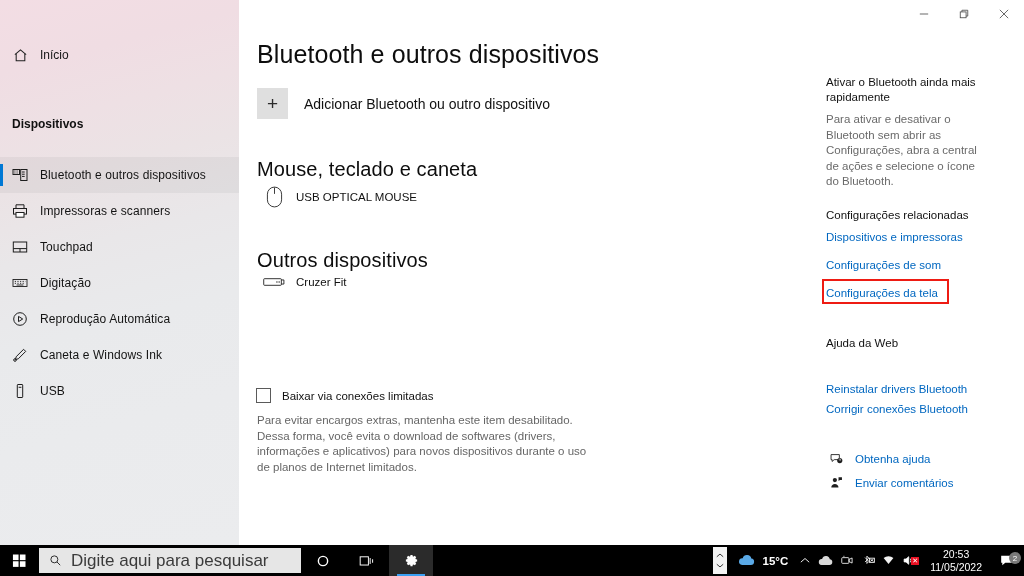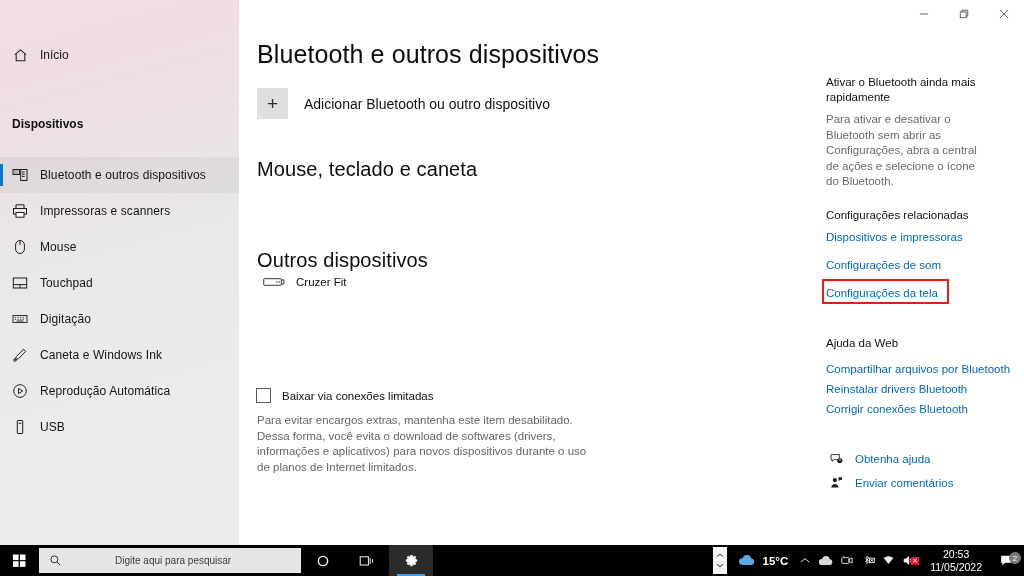--- a/index.html
+++ b/index.html
@@ -138,21 +138,21 @@
     background:#000; display:flex; align-items:center;
   }
   .tb-start {
     width:38px; height:31px; display:flex; align-items:center; justify-content:center;
   }
   .tb-search {
     width:262px; height:25px; margin-left:1px; background:#e6e6e6;
     display:flex; align-items:center;
   }
   .tb-search .sico { width:32px; display:flex; align-items:center; justify-content:center; color:#2b2b2b; }
-  .tb-search .stxt { font-size:10px; color:#3b3b3b;margin-left:44px; }
+  .tb-search .stxt { font-size:17px; color:#3b3b3b; }
   .tb-btn {
     width:44px; height:31px; display:flex; align-items:center; justify-content:center;
     color:#fff; position:relative;
   }
   .tb-btn.active::after {
     content:""; position:absolute; left:8px; right:8px; bottom:0; height:2.5px; background:#3aa0f3;
   }
   .tb-btn.active { background:#2b2b2b; }
 
   .tray { position:absolute; right:0; top:0; height:31px; display:flex; align-items:center; }
@@ -244,30 +244,20 @@
           <div class="nav-ico">
             <svg viewBox="0 0 16 16" fill="none" stroke="currentColor" stroke-width="1">
               <path d="M4 5.5V1.8h8V5.5"></path>
                 <rect x="1.5" y="5.5" width="13" height="5.6"></rect>
               <rect x="4" y="9.5" width="8" height="4.7" fill="#fff"></rect>
             </svg>
           </div>
           <div class="nav-lbl">Impressoras e scanners</div>
         </div>
 
-        <div class="navitem">
-          <div class="marker"></div>
-          <div class="nav-ico">
-            <svg viewBox="0 0 16 16" fill="none" stroke="currentColor" stroke-width="1">
-              <rect x="3.6" y="1.5" width="8.8" height="13" rx="4.4"></rect>
-                <path d="M8 1.8v4"></path>
-            </svg>
-          </div>
-          <div class="nav-lbl">Mouse</div>
-        </div>
 
         <div class="navitem">
           <div class="marker"></div>
           <div class="nav-ico">
             <svg viewBox="0 0 16 16" fill="none" stroke="currentColor" stroke-width="1">
               <rect x="1.3" y="3" width="13.4" height="10"></rect>
                 <path d="M1.3 9.6h13.4M8 9.6V13"></path>
             </svg>
           </div>
           <div class="nav-lbl">Touchpad</div>
@@ -281,36 +271,36 @@
               <path d="M2.8 6.4h1.2M5.4 6.4h1.2M8 6.4h1.2M10.6 6.4h1.2M13 6.4h.3M2.8 8.3h1.2M5.4 8.3h1.2M8 8.3h1.2M10.6 8.3h1.2M4.6 10h6.8"></path>
             </svg>
           </div>
           <div class="nav-lbl">Digitação</div>
         </div>
 
         <div class="navitem">
           <div class="marker"></div>
           <div class="nav-ico">
             <svg viewBox="0 0 16 16" fill="none" stroke="currentColor" stroke-width="1">
+              <circle cx="8" cy="8" r="6.3"></circle>
+                <path d="M6.5 5.4l4.2 2.6-4.2 2.6z"></path>
+            </svg>
+          </div>
+          <div class="nav-lbl">Reprodução Automática</div>
+        </div>
+
+        <div class="navitem">
+          <div class="marker"></div>
+          <div class="nav-ico">
+            <svg viewBox="0 0 16 16" fill="none" stroke="currentColor" stroke-width="1">
               <path d="M11.6 2.3l2.1 2.1-7.4 7.4-2.8.7.7-2.8z"></path>
               <circle cx="3" cy="13" r="1.3"></circle>
             </svg>
           </div>
           <div class="nav-lbl">Caneta e Windows Ink</div>
-        </div>
-
-        <div class="navitem">
-          <div class="marker"></div>
-          <div class="nav-ico">
-            <svg viewBox="0 0 16 16" fill="none" stroke="currentColor" stroke-width="1">
-              <circle cx="8" cy="8" r="6.3"></circle>
-                <path d="M6.5 5.4l4.2 2.6-4.2 2.6z"></path>
-            </svg>
-          </div>
-          <div class="nav-lbl">Reprodução Automática</div>
         </div>
 
         <div class="navitem">
           <div class="marker"></div>
           <div class="nav-ico">
             <svg viewBox="0 0 16 16" fill="none" stroke="currentColor" stroke-width="1">
               <rect x="5.3" y="1.5" width="5.4" height="13" rx="0.6"></rect>
                 <path d="M6.6 4.3h2.8"></path>
             </svg>
           </div>
@@ -323,20 +313,29 @@
     <div class="main">
 
       <div class="page-title">Bluetooth e outros dispositivos</div>
 
       <div class="add-row">
         <div class="add-plus">+</div>
         <div class="add-lbl">Adicionar Bluetooth ou outro dispositivo</div>
       </div>
 
       <div class="sec-title" style="top:130px;">Mouse, teclado e caneta</div>
+      <div class="dev-row" style="left:17px; top:158px;">
+        <div class="dev-ico">
+          <svg viewBox="0 0 24 30" width="17" height="22" fill="none" stroke="currentColor" stroke-width="1.2">
+            <rect x="2" y="1" width="20" height="28" rx="10"></rect>
+              <path d="M12 1.6v9"></path>
+          </svg>
+        </div>
+        <div class="dev-lbl">USB OPTICAL MOUSE</div>
+      </div>
 
       <div class="sec-title" style="top:221px;">Outros dispositivos</div>
       <div class="dev-row" style="left:17px; top:248px;">
         <div class="dev-ico">
           <svg viewBox="0 0 30 16" width="22" height="12" fill="none" stroke="currentColor" stroke-width="1.2">
             <rect x="1" y="3.5" width="24" height="9" rx="1"></rect>
             <path d="M25 5.2h3.5v5.6H25"></path>
             <circle cx="19" cy="8" r=".9" fill="currentColor" stroke="none"></circle>
             <circle cx="22" cy="8" r=".9" fill="currentColor" stroke="none"></circle>
           </svg>
@@ -357,21 +356,20 @@
       <div class="rp-head" style="top:47px;">Ativar o Bluetooth ainda mais rapidamente</div>
       <div class="rp-body" style="top:84px;">Para ativar e desativar o Bluetooth sem abrir as Configurações, abra a central de ações e selecione o ícone do Bluetooth.</div>
 
       <div class="rp-head" style="top:180px;">Configurações relacionadas</div>
       <div class="rp-link" style="top:202px;">Dispositivos e impressoras</div>
       <div class="rp-hl"></div>
       <div class="rp-link" style="top:230px;">Configurações de som</div>
       <div class="rp-link" style="top:258px;">Configurações da tela</div>
 
       <div class="rp-head" style="top:308px;">Ajuda da Web</div>
-      <div class="rp-link" style="top:334px;">Compartilhar arquivos por Bluetooth</div>
       <div class="rp-link" style="top:354px;">Reinstalar drivers Bluetooth</div>
       <div class="rp-link" style="top:374px;">Corrigir conexões Bluetooth</div>
 
       <div class="rp-iconlink" style="top:424px;">
         <div class="ic">
           <svg viewBox="0 0 16 16" width="13" height="13" fill="none" stroke="currentColor" stroke-width="1.1">
             <path d="M1.3 3.2h10.2v6.2H5.2L2.6 11.6V9.4H1.3z"></path>
             <circle cx="12" cy="10.6" r="3.2" fill="currentColor" stroke="none"></circle>
             <path d="M11.1 9.6c0-.6.5-1 1-1s.9.4.9.9c0 .8-.9.7-.9 1.5" stroke="#fff" stroke-width=".8"></path>
           </svg>

